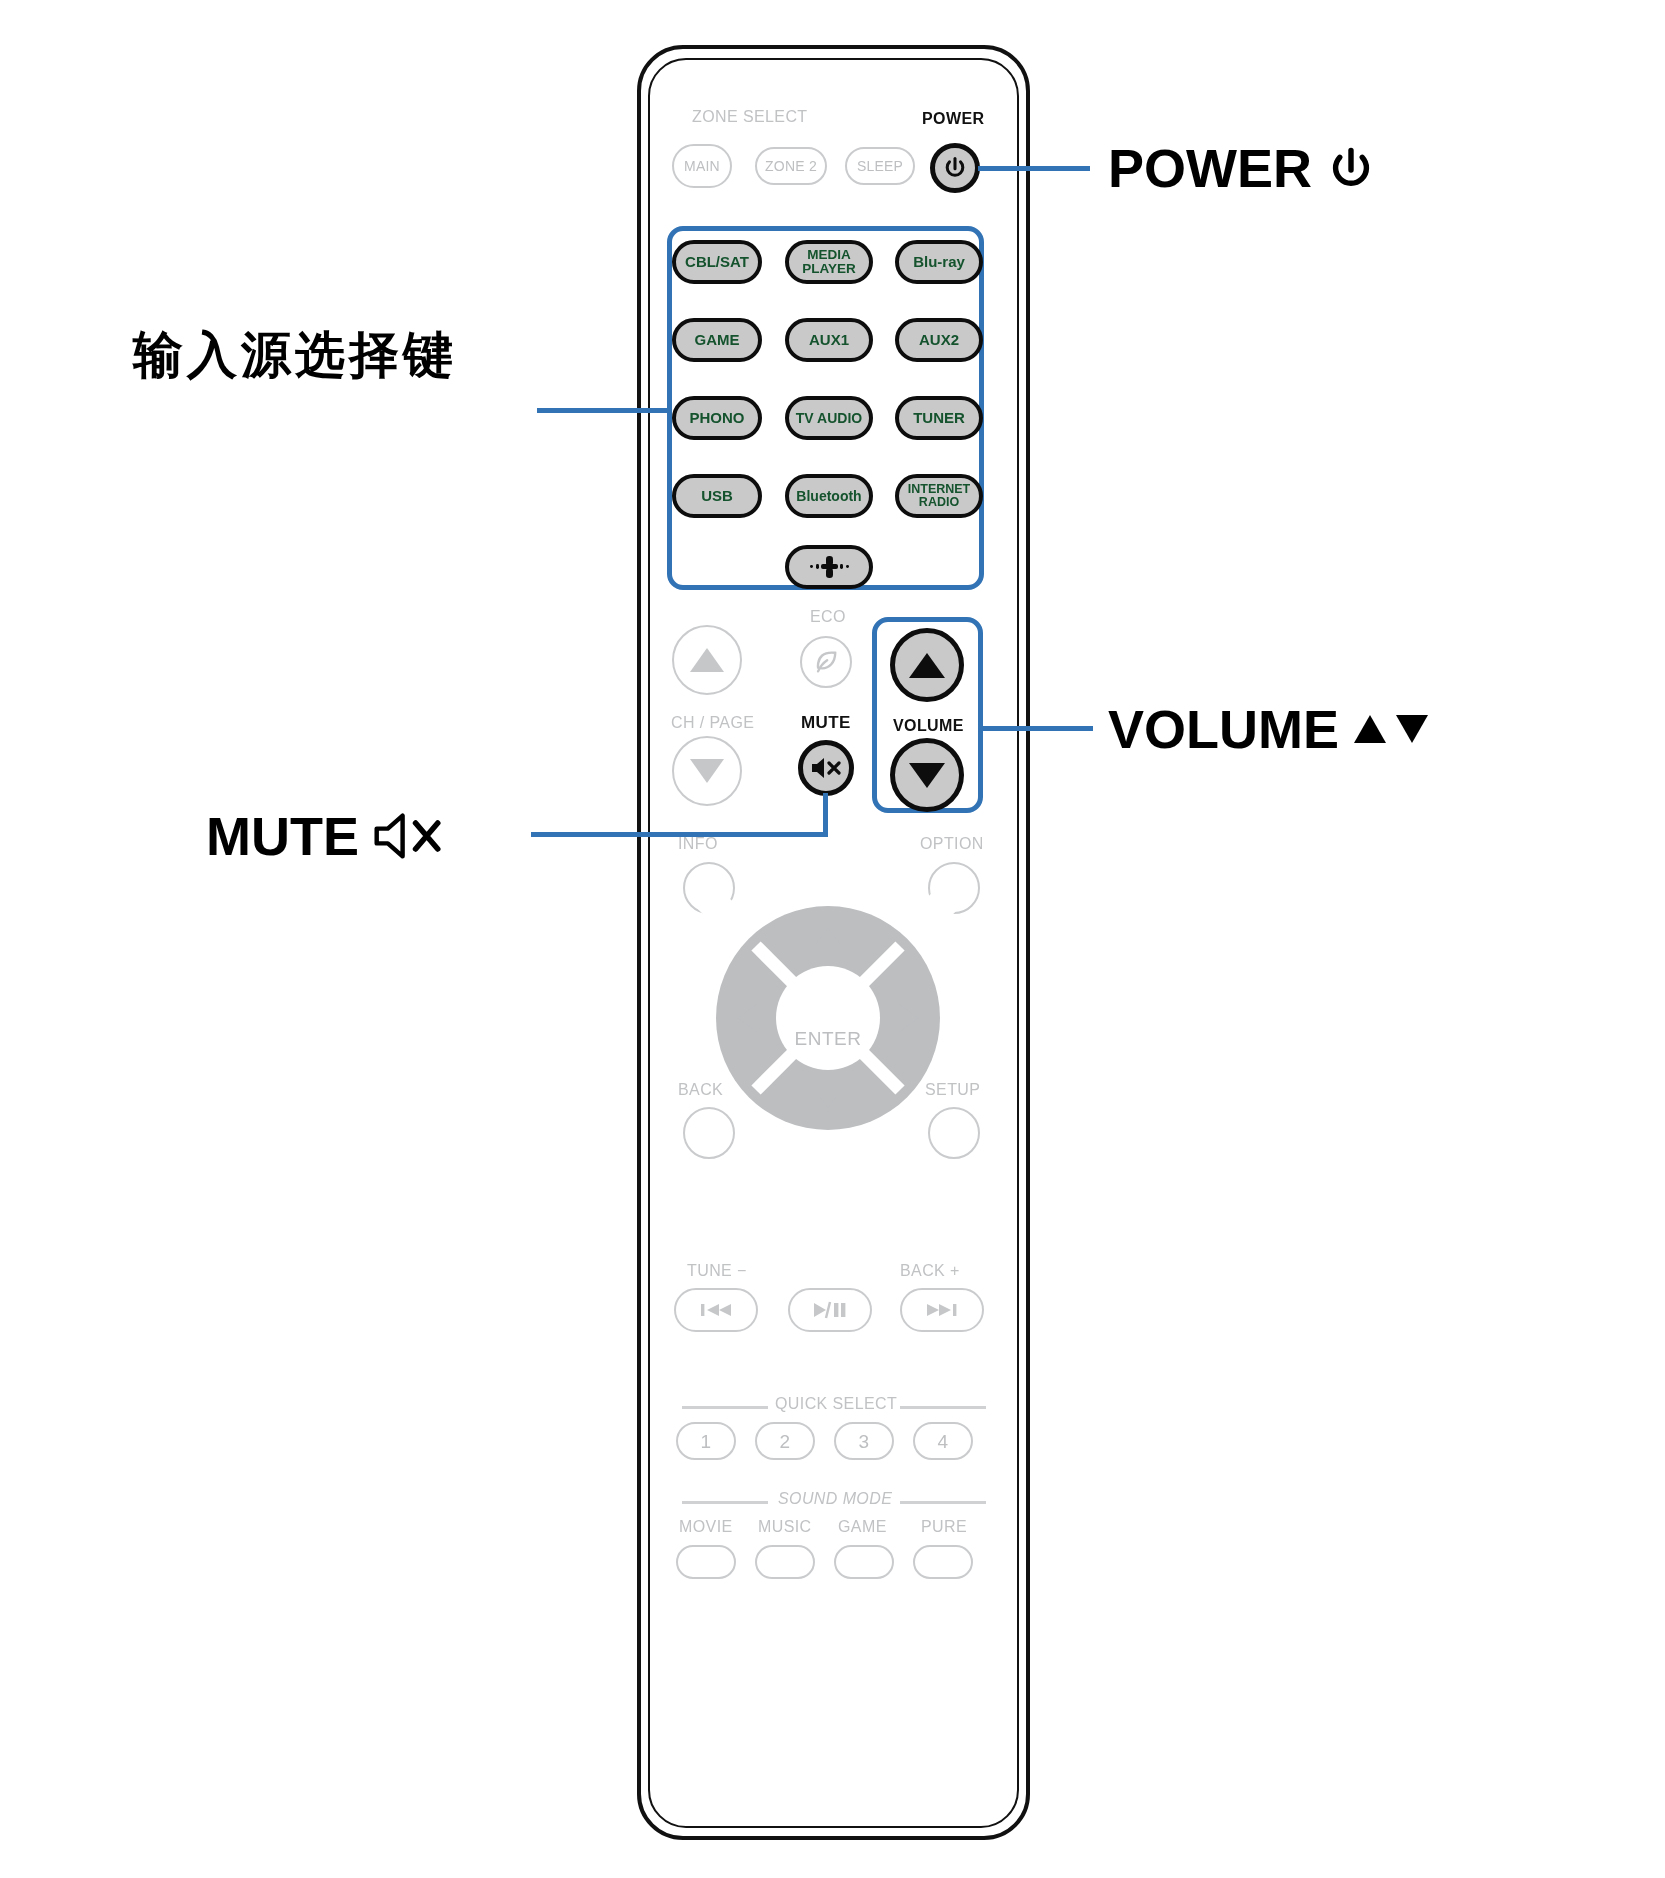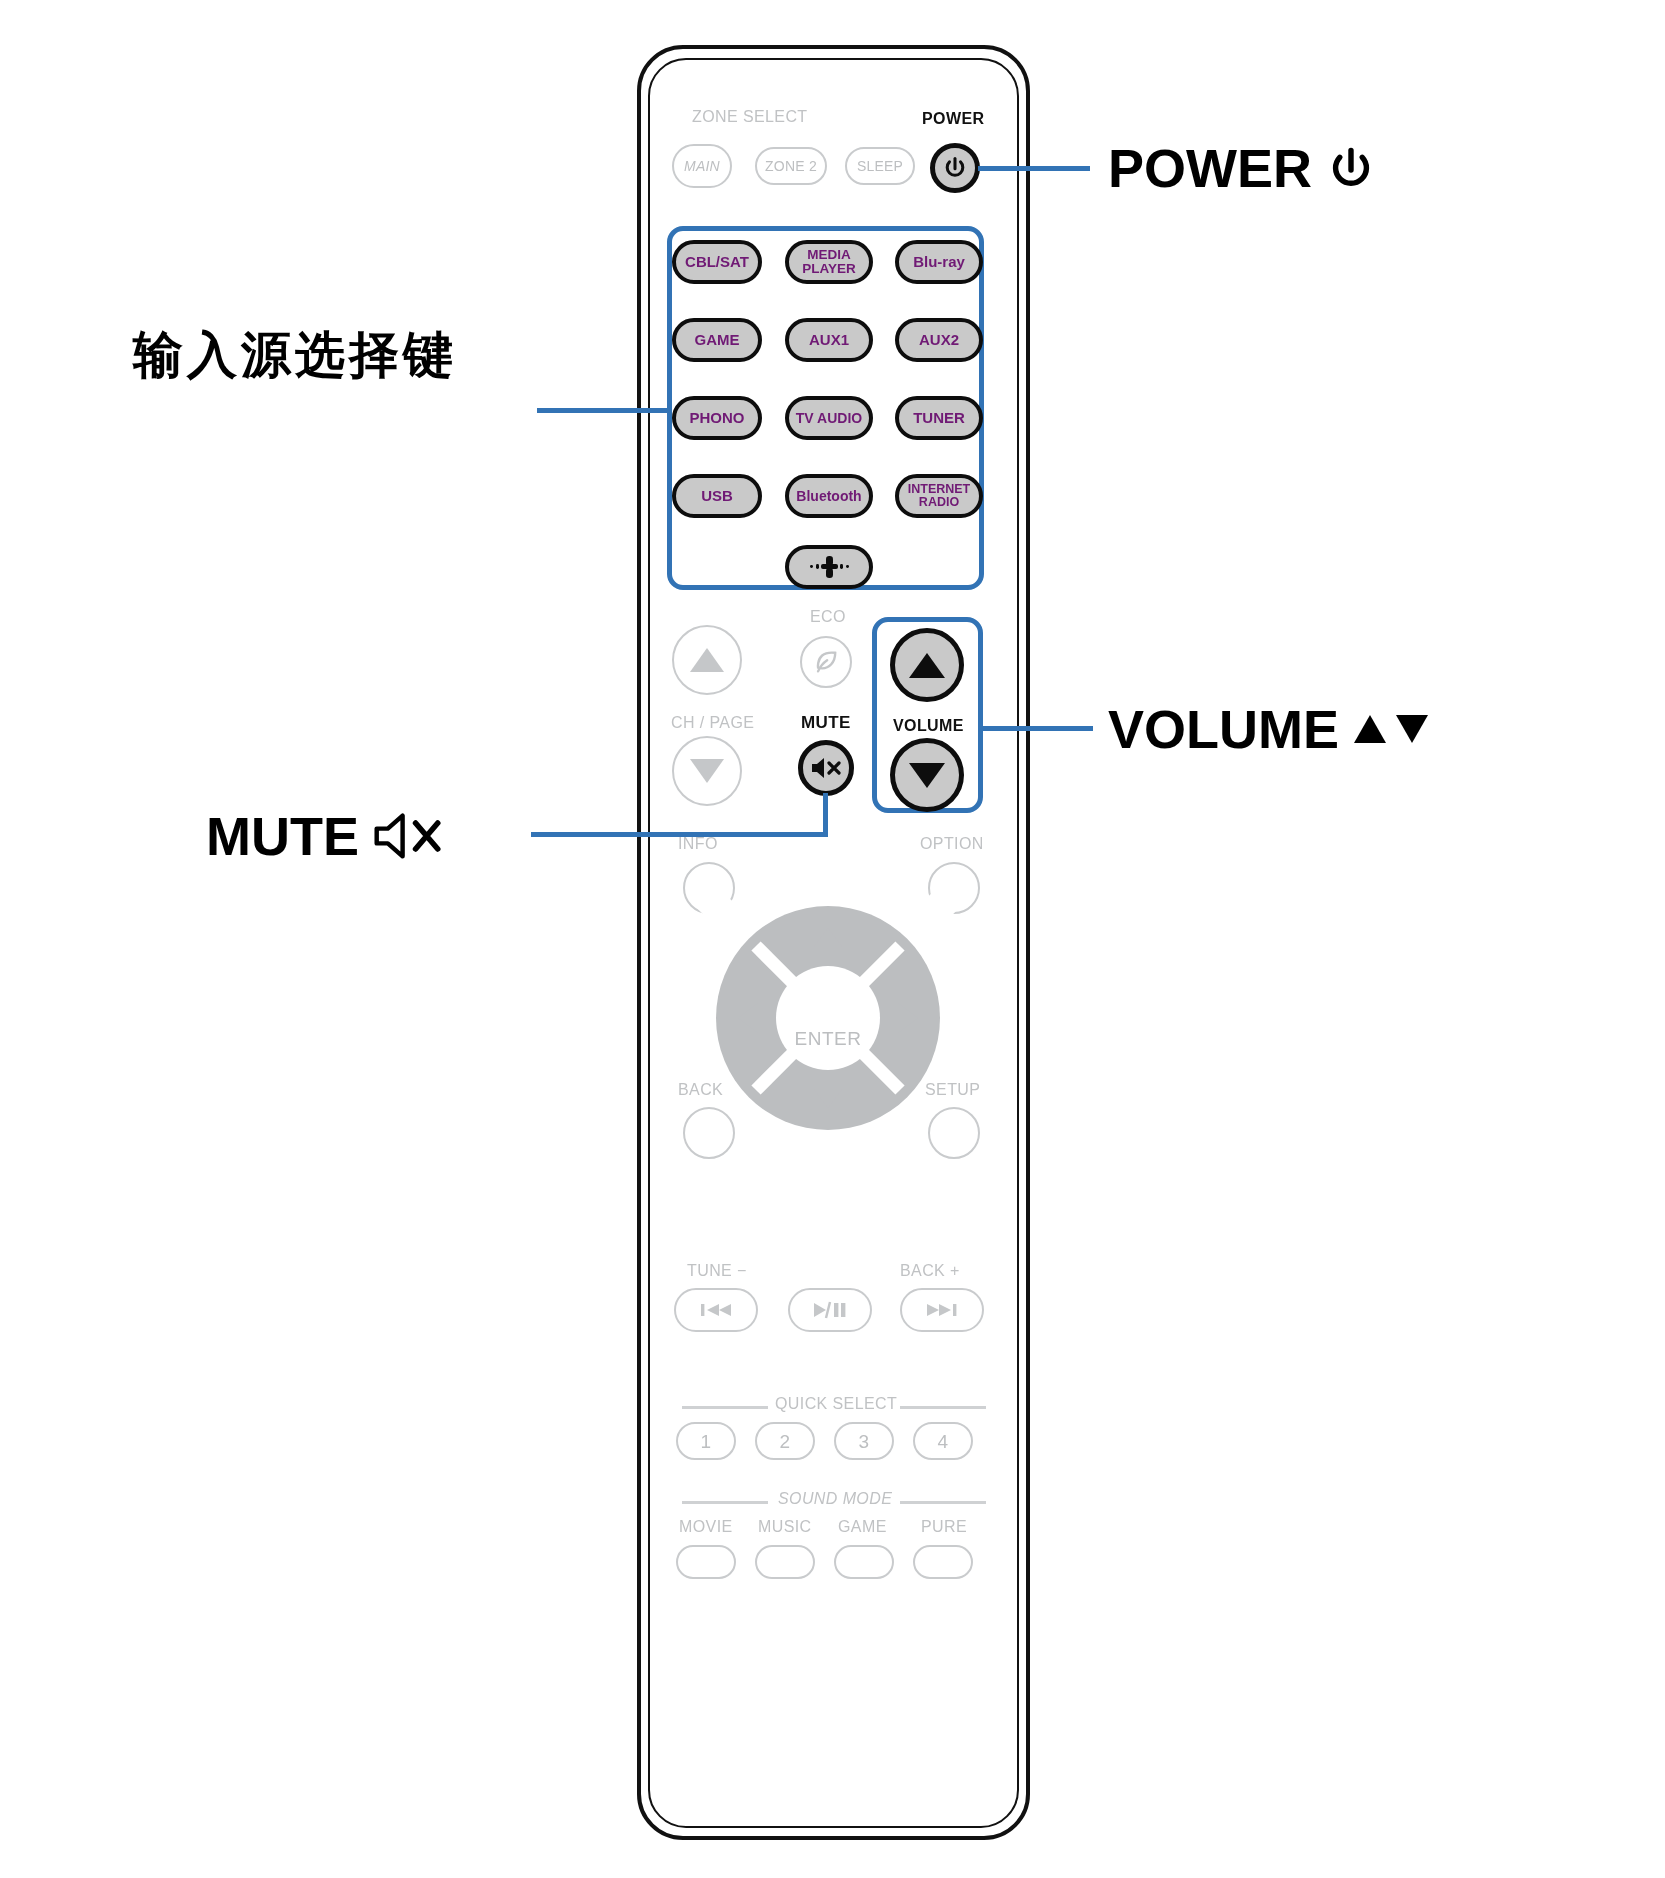--- a/index.html
+++ b/index.html
@@ -28,21 +28,21 @@
   .ghost{
     position:absolute;border:2.5px solid #c9cbcd;background:#fff;box-sizing:border-box;
     display:flex;align-items:center;justify-content:center;
     color:#bdbfc1;font-size:15px;letter-spacing:.2px;text-align:center;line-height:1;
   }
   .ghost.round{border-radius:999px;}
   
   .solid{
     position:absolute;border:4px solid #0d0d0d;background:#c9c9c9;box-sizing:border-box;
     border-radius:999px;display:flex;align-items:center;justify-content:center;
-    color:#701a75;font-size:15px;font-weight:bold;line-height:1.02;text-align:center;
+    color:#14532d;font-size:15px;font-weight:bold;line-height:1.02;text-align:center;
   }
   .solid.two{font-size:13.5px;}
   
   .hl{position:absolute;border:5px solid #3273b5;border-radius:14px;box-sizing:border-box;}
   
   .lead{position:absolute;background:#3273b5;}
   .lead.h{height:5px;}
   .lead.v{width:5px;}
   
   .callout{
@@ -77,21 +77,21 @@
   .rule{position:absolute;height:2.5px;background:#cfd1d3;}
 </style>
 </head>
 <body>
 
 <div id="remote-body"></div>
 <div id="remote-inner"></div>
 
 <div class="lbl" style="left:692px;top:108px;">ZONE SELECT</div>
 
-<div class="ghost round" style="left:672px;top:144px;width:60px;height:44px;font-size:14px;font-style:italic;">
+<div class="ghost round" style="left:672px;top:144px;width:60px;height:44px;font-size:14px;">
   <span>MAIN</span>
 </div>
 <div class="ghost round" style="left:755px;top:147px;width:72px;height:38px;font-size:14px;">
   <span>ZONE 2</span>
 </div>
 <div class="ghost round" style="left:845px;top:147px;width:70px;height:38px;font-size:14px;">
   <span>SLEEP</span>
 </div>
 
 <div class="lbl pw" style="left:922px;top:110px;">POWER</div>

